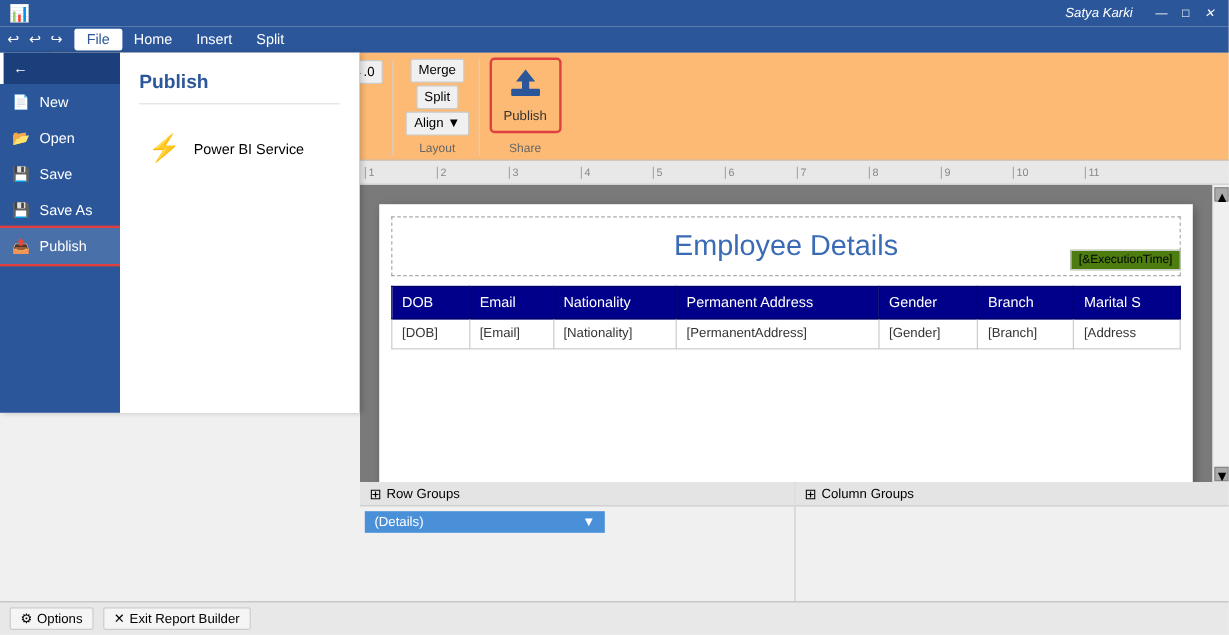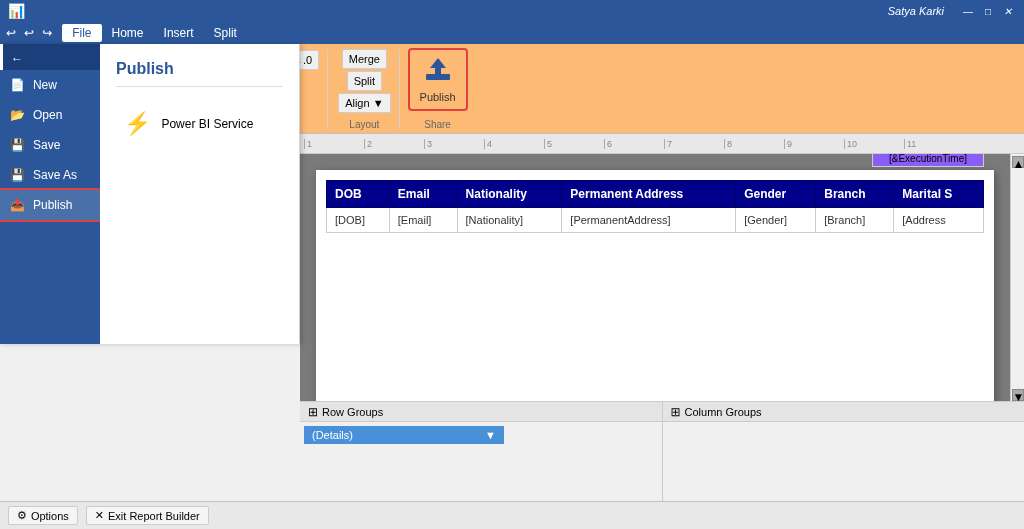--- a/index.html
+++ b/index.html
@@ -197,21 +197,21 @@
     .report-table {
       width: 100%;
       border-collapse: collapse;
     }
     .report-table th {
       background: #00008b;
       color: white;
       padding: 6px 8px;
       text-align: left;
       font-size: 12px;
-      font-weight: bold;
+      font-weight: normal;
       border: 1px solid #000066;
     }
     .report-table td {
       padding: 6px 8px;
       font-size: 11px;
       border: 1px solid #ccc;
       color: #333;
     }
     .panel-header {
       background: #e4e4e4;
@@ -418,22 +418,23 @@
       <div class="ruler-mark">8</div>
       <div class="ruler-mark">9</div>
       <div class="ruler-mark">10</div>
       <div class="ruler-mark">11</div>
     </div>
   </div>
 
   <div style="display:flex; flex:1; overflow:hidden; margin-left:300px; position:relative;">
     <div id="canvas-area" style="flex:1; background:#7a7a7a; overflow:auto; padding:16px; margin-left:0; display:flex; justify-content:center;">
       <div id="report-canvas">
+        <div class="report-title">Employee Details</div>
         <div style="position:relative;">
-          <div style="position:absolute; right:0; top:-30px; border:1px solid #ccc; padding:2px 16px; font-size:10px; background:#8b5cf6;">[&amp;ExecutionTime]</div>
+          <div style="position:absolute; right:0; top:-30px; border:1px solid #ccc; padding:2px 6px; font-size:10px; background:#4d7c0f;">[&amp;ExecutionTime]</div>
         </div>
         <table class="report-table">
           <thead>
             <tr>
               <th>DOB</th>
               <th>Email</th>
               <th>Nationality</th>
               <th>Permanent Address</th>
               <th>Gender</th>
               <th>Branch</th>

